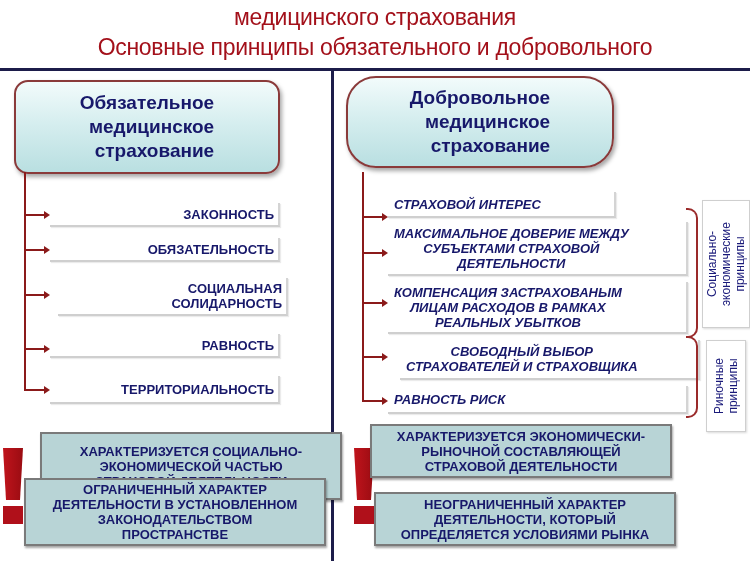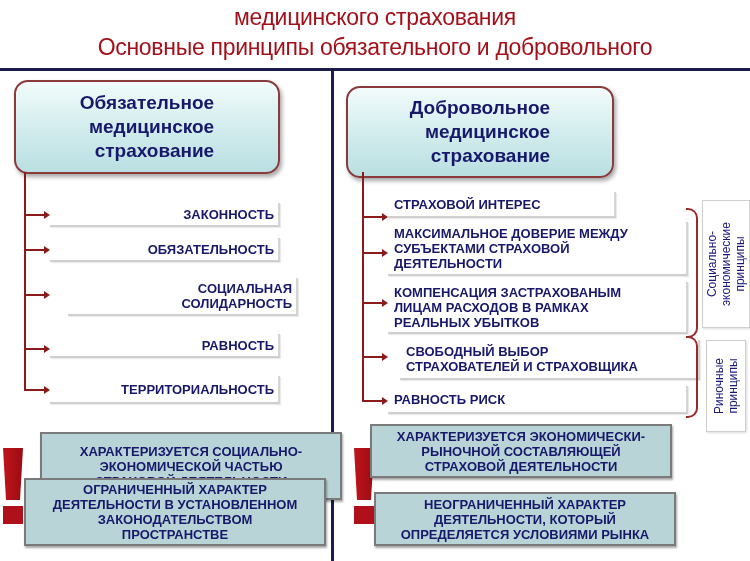--- a/index.html
+++ b/index.html
@@ -7,21 +7,21 @@
     .title { position: absolute; left: 0; top: 2px; width: 750px; text-align: center; color: #a3101a; font-family: "Liberation Sans", sans-serif; font-size: 23px; line-height: 30px; letter-spacing: -0.3px; }
     .hline { position: absolute; left: 0; top: 68px; width: 750px; height: 3px; background: #1c1c4a; }
     .vline { position: absolute; left: 331px; top: 68px; width: 3px; height: 493px; background: #1c1c4a; }
     .head-box { position: absolute; border: 2px solid #8a3a3a; border-radius: 14px; background: linear-gradient(to bottom, #f2fbfb 0%, #d6eeef 45%, #b9dfe1 100%); box-shadow: 2px 3px 4px rgba(0,0,0,0.35); text-align: right; color: #17186a; font-weight: bold; font-size: 19px; line-height: 24px; display: flex; align-items: center; justify-content: center; }
     .head-box span { display: block; white-space: pre-line; }
     .trunk { position: absolute; width: 2px; background: #8b1a1a; }
     .arrow { position: absolute; height: 2px; background: #8b1a1a; }
     .arrow::after { content: ""; position: absolute; right: -4px; top: -3px; border-left: 6px solid #8b1a1a; border-top: 4px solid transparent; border-bottom: 4px solid transparent; }
     .item { position: absolute; background: #ffffff; border-right: 2px solid #d4d4d4; border-bottom: 2px solid #cfcfcf; box-shadow: 1px 1px 1px rgba(0,0,0,0.08); color: #17186a; font-weight: bold; font-size: 13px; line-height: 15px; display: flex; align-items: center; }
     .item.right-al { justify-content: flex-end; text-align: right; padding-right: 4px; box-sizing: border-box; }
-    .item.left-al { justify-content: flex-start; text-align: left; padding-left: 6px; box-sizing: border-box; }
+    .item.left-al { justify-content: flex-start; text-align: center; padding-left: 6px; box-sizing: border-box; font-style: italic; }
     .item span { white-space: pre-line; }
     .note { position: absolute; background: #b8d4d6; border: 2px solid #7a7a7a; box-shadow: 1px 2px 2px rgba(0,0,0,0.35); color: #17186a; font-weight: bold; font-size: 13px; line-height: 15px; text-align: center; display: flex; align-items: center; justify-content: center; box-sizing: border-box; }
     .note span { white-space: pre-line; }
     .excl { position: absolute; width: 20px; }
     .excl .bar { width: 20px; height: 52px; background: linear-gradient(to right, #c0141c, #9a0c12); clip-path: polygon(0 0, 100% 0, 85% 100%, 15% 100%); }
     .excl .dot { width: 20px; height: 18px; margin-top: 6px; background: #b0101a; }
     .brace { position: absolute; width: 10px; border: 2px solid #9a2a2a; border-left: none; border-radius: 0 10px 10px 0; }
     .vlabel { position: absolute; border: 1px solid #cfcfcf; box-shadow: 1px 1px 2px rgba(0,0,0,0.15); background: #ffffff; color: #1a1a7a; font-size: 12px; line-height: 14px; text-align: center; display: flex; align-items: center; justify-content: center; }
     .vlabel span { transform: rotate(-90deg); white-space: pre; display: block; }
   </style>
@@ -48,21 +48,21 @@
 <div class="arrow" style="left:24px; top:294px; width:22px;"></div>
 <div class="arrow" style="left:24px; top:348px; width:22px;"></div>
 <div class="arrow" style="left:24px; top:389px; width:22px;"></div>
 
 <div class="item right-al" style="left:50px; top:203px; width:230px; height:24px;">
   <span>ЗАКОННОСТЬ</span>
 </div>
 <div class="item right-al" style="left:50px; top:238px; width:230px; height:24px;">
   <span>ОБЯЗАТЕЛЬНОСТЬ</span>
 </div>
-<div class="item right-al" style="left:68px; top:278px; width:230px; height:38px;">
+<div class="item right-al" style="left:58px; top:278px; width:230px; height:38px;">
   <span>СОЦИАЛЬНАЯ
 СОЛИДАРНОСТЬ</span>
 </div>
 <div class="item right-al" style="left:50px; top:334px; width:230px; height:24px;">
   <span>РАВНОСТЬ</span>
 </div>
 <div class="item right-al" style="left:50px; top:376px; width:230px; height:28px;">
   <span>ТЕРРИТОРИАЛЬНОСТЬ</span>
 </div>
 
@@ -76,21 +76,21 @@
 ЭКОНОМИЧЕСКОЙ ЧАСТЬЮ
 СТРАХОВОЙ ДЕЯТЕЛЬНОСТИ</span>
 </div>
 <div class="note" style="left:24px; top:478px; width:302px; height:68px;justify-content:center;">
   <span>ОГРАНИЧЕННЫЙ ХАРАКТЕР
 ДЕЯТЕЛЬНОСТИ В УСТАНОВЛЕННОМ
 ЗАКОНОДАТЕЛЬСТВОМ
 ПРОСТРАНСТВЕ</span>
 </div>
 
-<div class="head-box" style="left:346px; top:86px; width:264px; height:88px;">
+<div class="head-box" style="left:346px; top:76px; width:264px; height:88px;border-radius:30px;">
   <span>Добровольное
 медицинское
 страхование</span>
 </div>
 
 <div class="trunk" style="left:362px; top:172px; height:230px;"></div>
 <div class="arrow" style="left:362px; top:216px; width:22px;"></div>
 <div class="arrow" style="left:362px; top:252px; width:22px;"></div>
 <div class="arrow" style="left:362px; top:302px; width:22px;"></div>
 <div class="arrow" style="left:362px; top:356px; width:22px;"></div>

